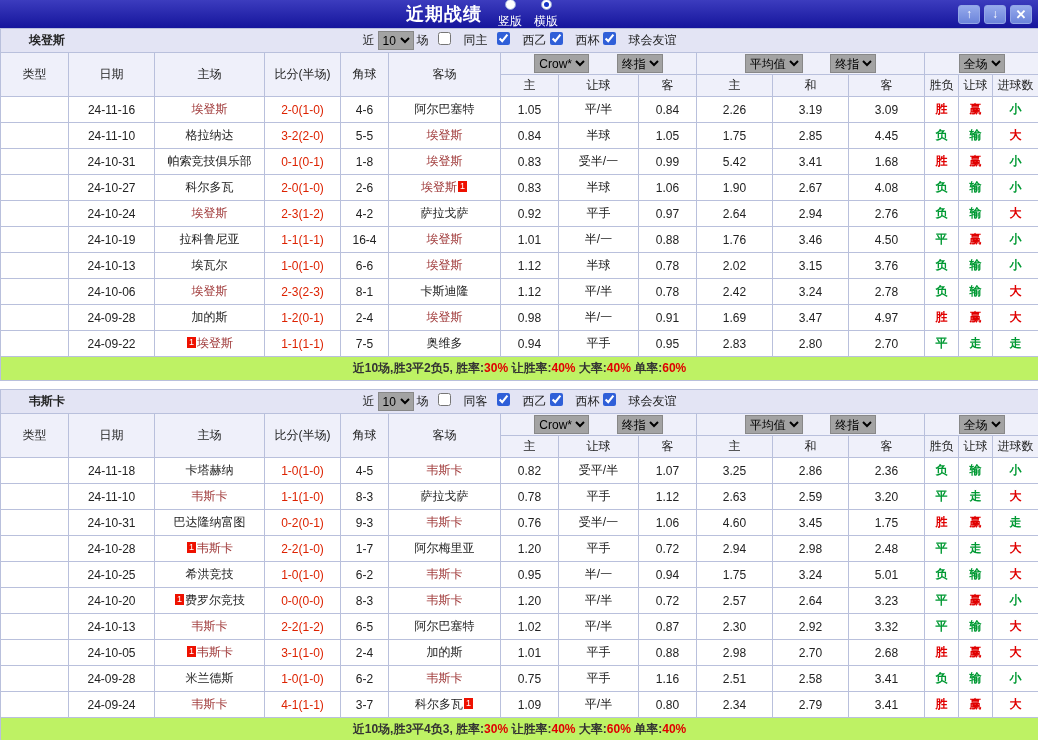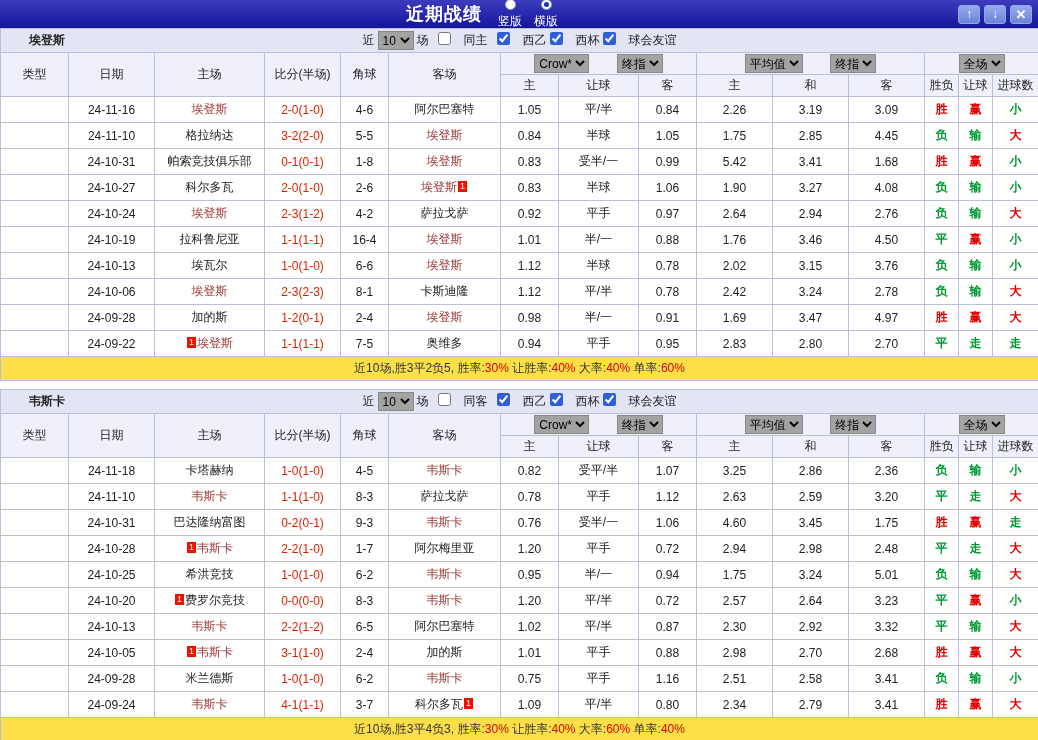--- a/index.html
+++ b/index.html
@@ -49,21 +49,21 @@
   td.score { color:#dd2200; }
   .tname { color:#222; }
   .tname.focus { color:#a03a3a; }
   .badge {
     display:inline-block; background:#ee1100; color:#fff; font-size:9px;
     line-height:11px; min-width:9px; padding:0 1px; margin:0 1px; vertical-align:2px;
   }
   td.res { font-weight:bold; }
   .c-red { color:#e00000; }
   .c-green { color:#009933; }
-  .summary-row td { height:24px; background:#fde047; color:#333; }
+  .summary-row td { height:24px; background:#bef264; color:#333;font-weight:bold; }
   .summary-row .red { color:#e00000; }
   .gap { height:8px; background:#fff; }
 </style>
 </head>
 <body>
 
 <div class="page">
 
   <div class="titlebar">
     <div class="tb-sp"></div>
@@ -226,21 +226,21 @@
     <td class="type t-green">西乙</td>
     <td>24-10-27</td>
     <td><span class="tname">科尔多瓦</span></td>
     <td class="score">2-0(1-0)</td>
     <td>2-6</td>
     <td><span class="tname focus">埃登斯</span><span class="badge">1</span></td>
     <td>0.83</td>
     <td>半球</td>
     <td>1.06</td>
     <td>1.90</td>
-    <td>3.27</td>
+    <td>2.67</td>
     <td>4.08</td>
     <td class="res c-green">负</td>
     <td class="res c-green">输</td>
     <td class="res c-green">小</td>
   </tr>
         <tr>
     <td class="type t-green">西乙</td>
     <td>24-10-24</td>
     <td><span class="tname focus">埃登斯</span></td>
     <td class="score">2-3(1-2)</td>

